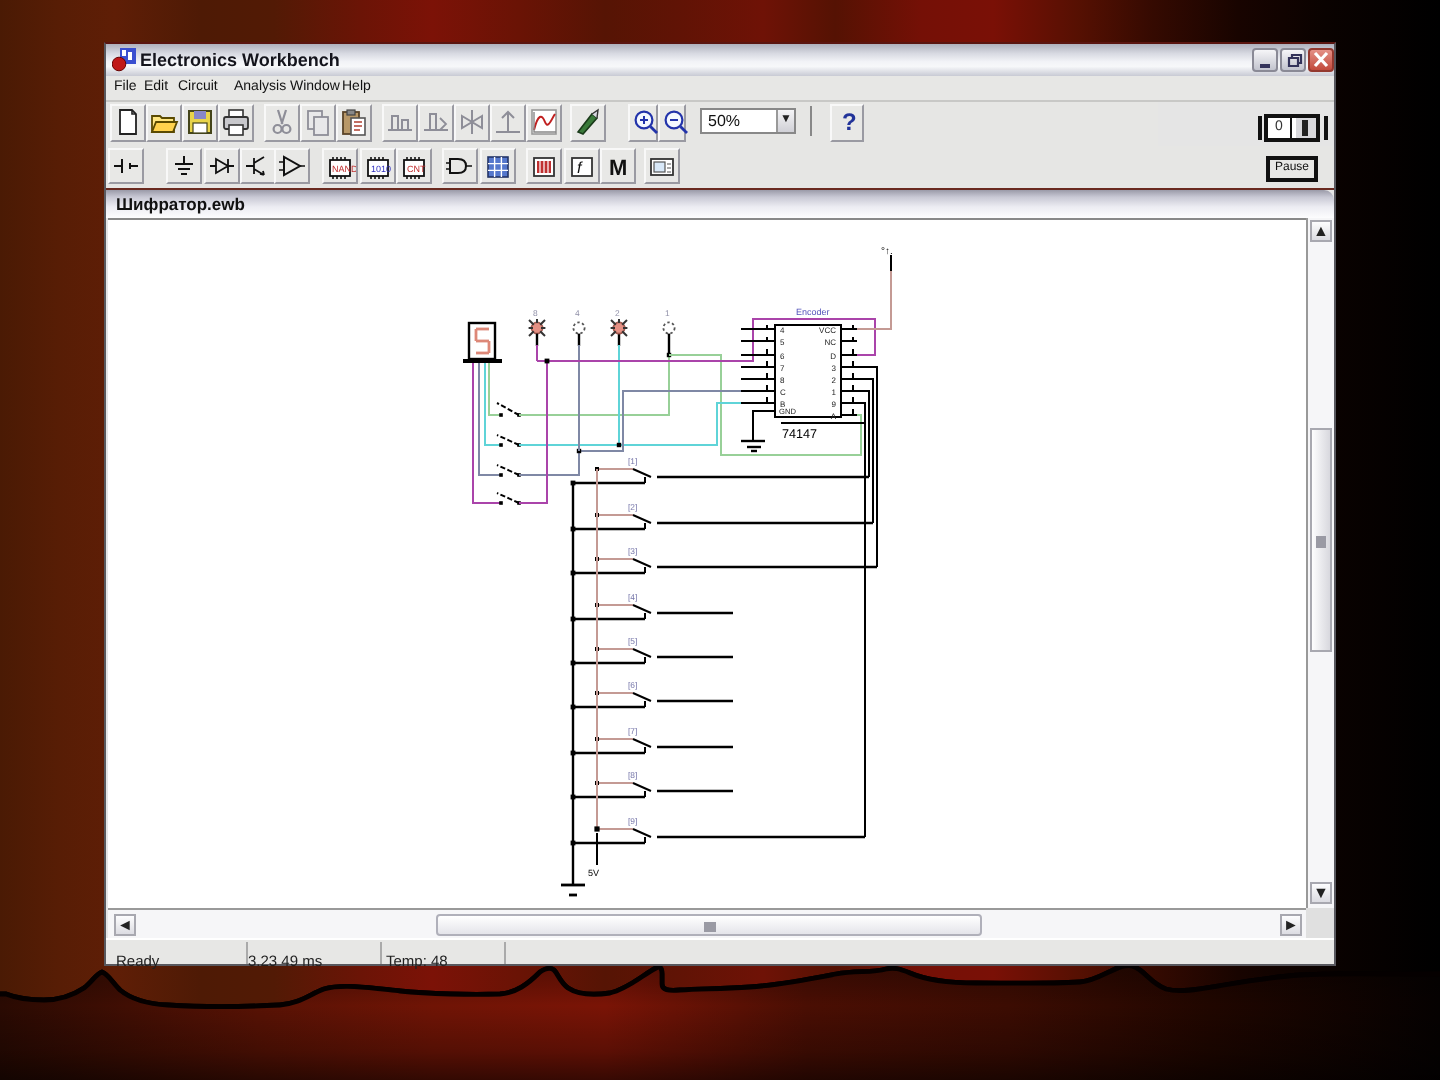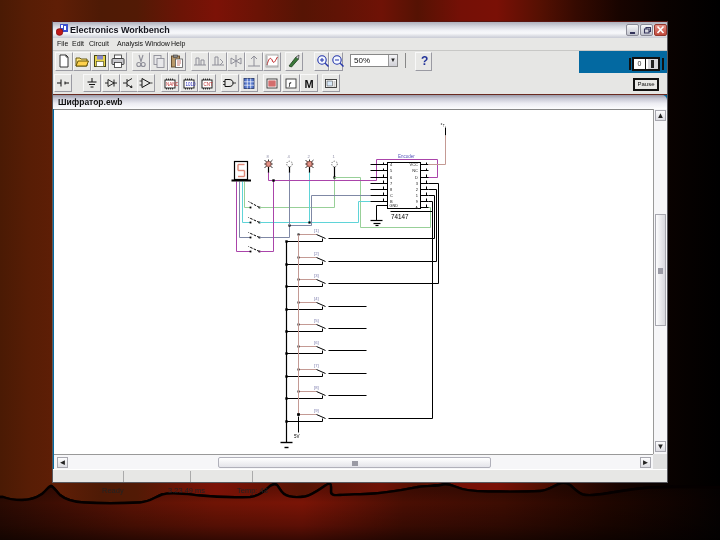--- a/index.html
+++ b/index.html
@@ -1,20 +1,20 @@
 <!DOCTYPE html>
 <html><head>
 <meta charset="utf-8">
 <style>
 html,body{margin:0;padding:0;width:720px;height:540px;overflow:hidden;background:#000;}
 *{box-sizing:border-box;font-family:"Liberation Sans",sans-serif;}
 #bg{position:absolute;left:0;top:0;width:720px;height:540px;
 background:linear-gradient(90deg,#4a1a04 0%,#571d05 4%,#5f1e06 8%,#4e1a05 14%,#521a05 19%,#6b1406 25%,#7c1207 30%,#6a1305 36%,#561404 42%,#601305 47%,#6f1206 53%,#551203 58%,#751006 64%,#7a1006 69%,#551002 75%,#350a01 80%,#180400 86%,#0a0200 92%,#000 100%);}
 #bottomsvg{position:absolute;left:0;top:470px;width:720px;height:70px;}
-#win{position:absolute;left:52px;top:21px;width:616px;height:462px;background:#0369a1;border:1px solid #58585e;border-top:1px solid #5a1510;}
+#win{position:absolute;left:52px;top:21px;width:616px;height:462px;background:#e5e5e5;border:1px solid #58585e;border-top:1px solid #5a1510;}
 #titlebar{position:absolute;left:0;top:0;width:614px;height:16px;
 background:linear-gradient(180deg,#aeb0bc 0%,#d8dae2 30%,#f2f3f7 55%,#f7f8fa 70%,#c8cad4 100%);}
 #title-text{position:absolute;left:17px;top:3px;font-size:9px;font-weight:bold;color:#14141c;letter-spacing:0px;}
 .tbtn{position:absolute;top:2px;width:13px;height:12px;border-radius:2px;}
 #btn-min{left:573px;background:linear-gradient(180deg,#f6f6f8,#c2c4ce);border:1px solid #8a8a96;}
 #btn-max{left:587px;background:linear-gradient(180deg,#f6f6f8,#c2c4ce);border:1px solid #8a8a96;}
 #btn-close{left:601px;background:linear-gradient(180deg,#e49086,#c24a3c);border:1px solid #93382e;}
 #menubar{position:absolute;left:0;top:16px;width:614px;height:13px;background:#e7e7e5;border-bottom:1px solid #c8c8c6;font-size:7px;color:#111;}
 #menubar span{position:absolute;top:2px;}
 #toolbar1{position:absolute;left:0;top:29px;width:526px;height:22px;background:#e6e6e4;}
@@ -23,21 +23,21 @@
 #docline{position:absolute;left:0;top:72px;width:614px;height:1px;background:#6a2a20;}
 #dochdr{position:absolute;left:0;top:73px;width:614px;height:14px;
 background:linear-gradient(180deg,#9a9aa8 0%,#c8c8d4 25%,#ececf2 60%,#fdfdfe 100%);border-radius:0 5px 0 0;}
 #dochdr span{position:absolute;left:5px;top:2px;font-size:8.5px;font-weight:bold;color:#111;}
 #canvas{position:absolute;left:1px;top:87px;width:599px;height:345px;background:#fff;border-top:1px solid #888;}
 #vscroll{position:absolute;left:600px;top:87px;width:14px;height:345px;background:#f6f6f8;border-left:1px solid #999;}
 #hscroll{position:absolute;left:1px;top:432px;width:599px;height:15px;background:#f6f6f8;border-top:1px solid #999;}
 #corner{position:absolute;left:600px;top:432px;width:14px;height:15px;background:#e0e0e0;}
 #statusbar{position:absolute;left:0;top:447px;width:614px;height:13px;background:#e7e7e5;border-top:1px solid #fff;font-size:7.5px;color:#222;}
 .sep{position:absolute;top:1px;width:1px;height:11px;background:#aaa;}
-.sbtxt{position:absolute;top:16px;margin-left:44px;}
+.sbtxt{position:absolute;top:6px;}
 .arrowbtn{position:absolute;background:linear-gradient(180deg,#fdfdfe,#dcdce2);border:1px solid #a8a8b0;font-size:8px;color:#222;text-align:center;line-height:9px;}
 #powerswitch{position:absolute;left:579px;top:35px;width:28px;height:14px;border:2px solid #111;background:#fff;}
 #pausebtn{position:absolute;left:580px;top:56px;width:26px;height:13px;border:2px solid #111;background:#e8e8e6;font-size:6px;text-align:center;line-height:9px;color:#111;}
 </style>
 </head>
 <body>
 <div id="bg"></div>
 <svg id="bottomsvg" viewBox="0 0 720 70" preserveAspectRatio="none">
 <defs>
 <linearGradient id="bandg" x1="0" y1="0" x2="1" y2="0">

